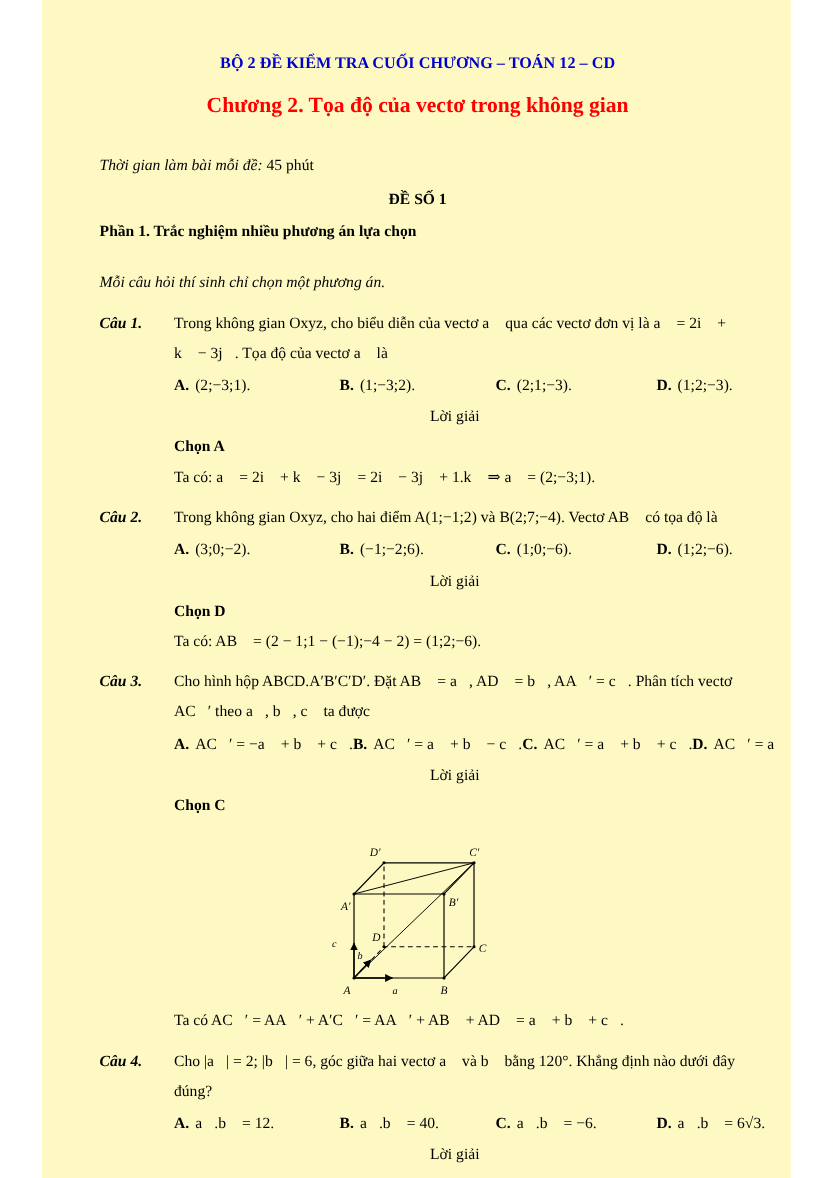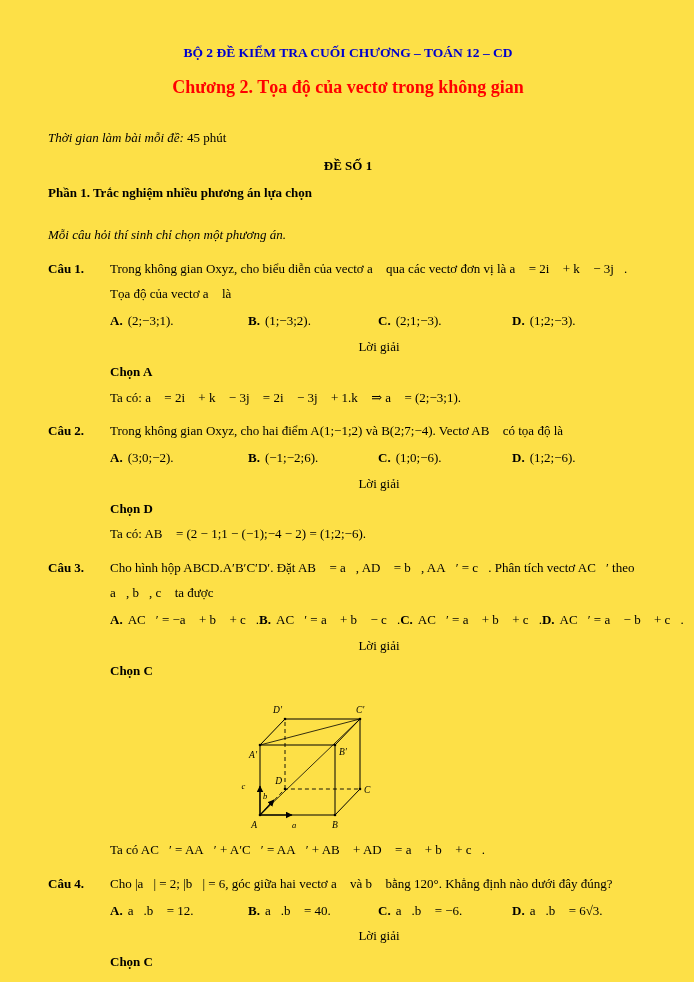--- a/index.html
+++ b/index.html
@@ -1,33 +1,33 @@
 <!DOCTYPE html>
 <html><head>
 <meta charset="utf-8">
 <style>
   * { box-sizing: border-box; }
   html, body { margin: 0; padding: 0; background: #ffffff; }
   .page {
-    width: 694px; height: 982px; margin: 0 auto; background: #fde047;
+    width: 624px; height: 982px; margin: 0 auto; background: #fef9c3;
     font-family: "Liberation Serif", "DejaVu Serif", serif;
     font-size: 13px; color: #000; line-height: 1.95;
     padding: 40px 46px 10px 48px; overflow: hidden;
   }
   .center { text-align: center; }
   .doc-title { color: #0000cc; font-weight: 700; font-size: 13.5px; }
   .chapter-title { color: #ff0000; font-weight: 700; font-size: 18px; margin-top: 4px; }
   .time-row { margin-top: 20px; }
   .time-label { font-style: italic; }
   .exam-no { font-weight: 700; margin-top: 2px; }
   .part-heading { font-weight: 700; margin-top: 2px; }
   .part-note { font-style: italic; margin-top: 17px; }
   .question { margin-top: 8px; }
   .q-row { display: flex; }
-  .q-label { flex: 0 0 62px; font-weight: 700; }
+  .q-label { flex: 0 0 62px; font-weight: 700; font-style: italic; }
   .q-text { flex: 1; }
   .options { margin-left: 62px; display: flex; margin-top: 2px; }
   .option { display: flex; white-space: nowrap; }
   .opt-a { flex: 0 0 138px; }
   .opt-b { flex: 0 0 130px; }
   .opt-c { flex: 0 0 134px; }
   .opt-d { flex: 1 1 auto; }
   .opt-letter { font-weight: 700; margin-right: 5px; }
   .loi-giai { margin-left: 62px; text-align: center; font-weight: 400; margin-top: 0; }
   .chon { margin-left: 62px; font-weight: 700; margin-top: 0; }

